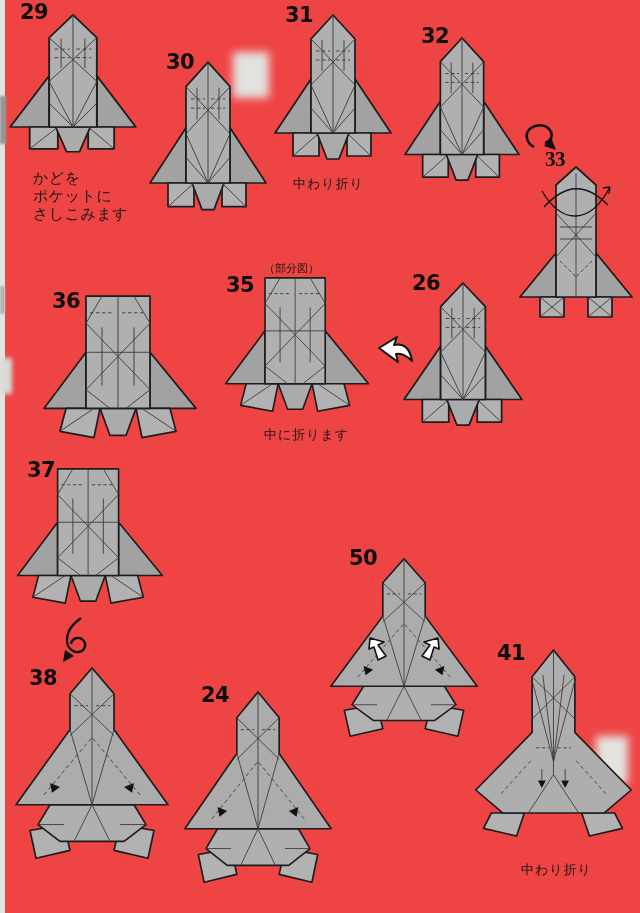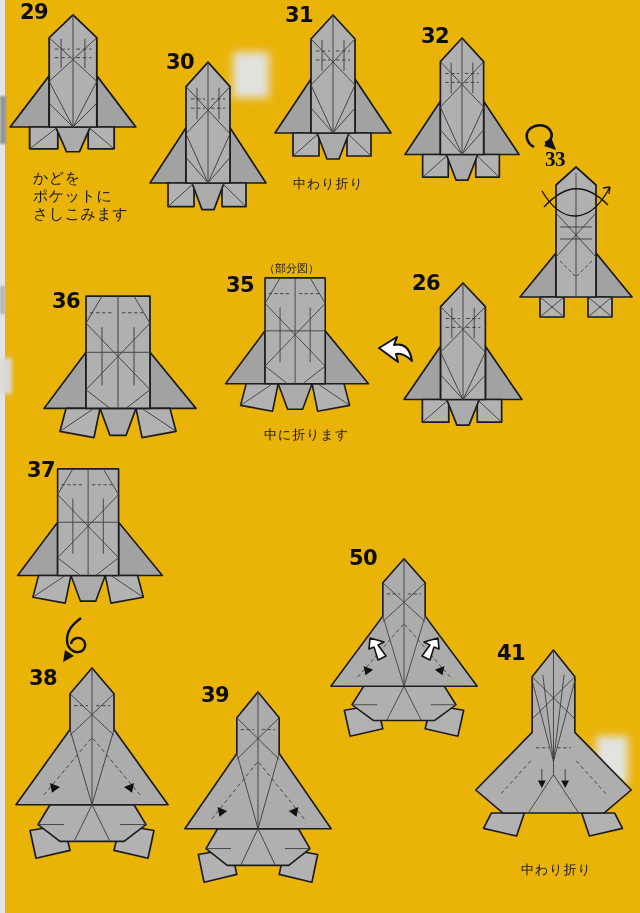--- a/index.html
+++ b/index.html
@@ -1,19 +1,19 @@
 <!DOCTYPE html>
 <html><head>
 <meta charset="utf-8">
 <style>
   html,body{margin:0;padding:0;background:#888;}
   .page{
     position:relative;
     width:640px;height:913px;
-    background:#eab308;
+    background:#ef4444;
     overflow:hidden;
     font-family:"DejaVu Sans","Liberation Sans",sans-serif;
     margin:0 auto;
   }
   .num{
     position:absolute;
     font-weight:bold;
     font-size:21px;
     color:#0d0d0d;
     letter-spacing:-0.5px;
@@ -259,21 +259,21 @@
   <svg class="icon" style="left:57px;top:614px;" width="32" height="50" viewBox="0 0 32 50">
     <path d="M24,4 C16,10 10,16 10,26 C10,34 16,39 22,38 C28,37 30,30 26,26 C22,22 15,24 14,30" fill="none" stroke="#111" stroke-width="2.4"></path>
     <polygon points="6,48 8,36 17,42" fill="#111"></polygon>
   </svg>
 
   <div class="num" style="left:29px;top:668px;">38</div>
   <svg class="fig" style="left:12px;top:666px;" width="160" height="220" viewBox="0 0 160 222" preserveAspectRatio="none">
       <use href="#figD"></use>
     </svg>
 
-  <div class="num" style="left:201px;top:685px;">39</div>
+  <div class="num" style="left:201px;top:685px;">24</div>
   <svg class="fig" style="left:181px;top:690px;" width="154" height="220" viewBox="0 0 160 222" preserveAspectRatio="none">
       <use href="#figD"></use>
     </svg>
 
   <div class="num" style="left:349px;top:548px;">50</div>
   <svg class="fig" style="left:327px;top:557px;" width="154" height="205" viewBox="0 0 160 222" preserveAspectRatio="none">
       <use href="#figD"></use>
     </svg>
   <svg class="icon" style="left:368px;top:636px;" width="72" height="26" viewBox="0 0 72 26">
     <path d="M2,2 L16,6 L10,9 L18,20 L10,24 L6,11 L1,13 Z" fill="#ffffff" stroke="#111" stroke-width="1.6" stroke-linejoin="round"></path>

